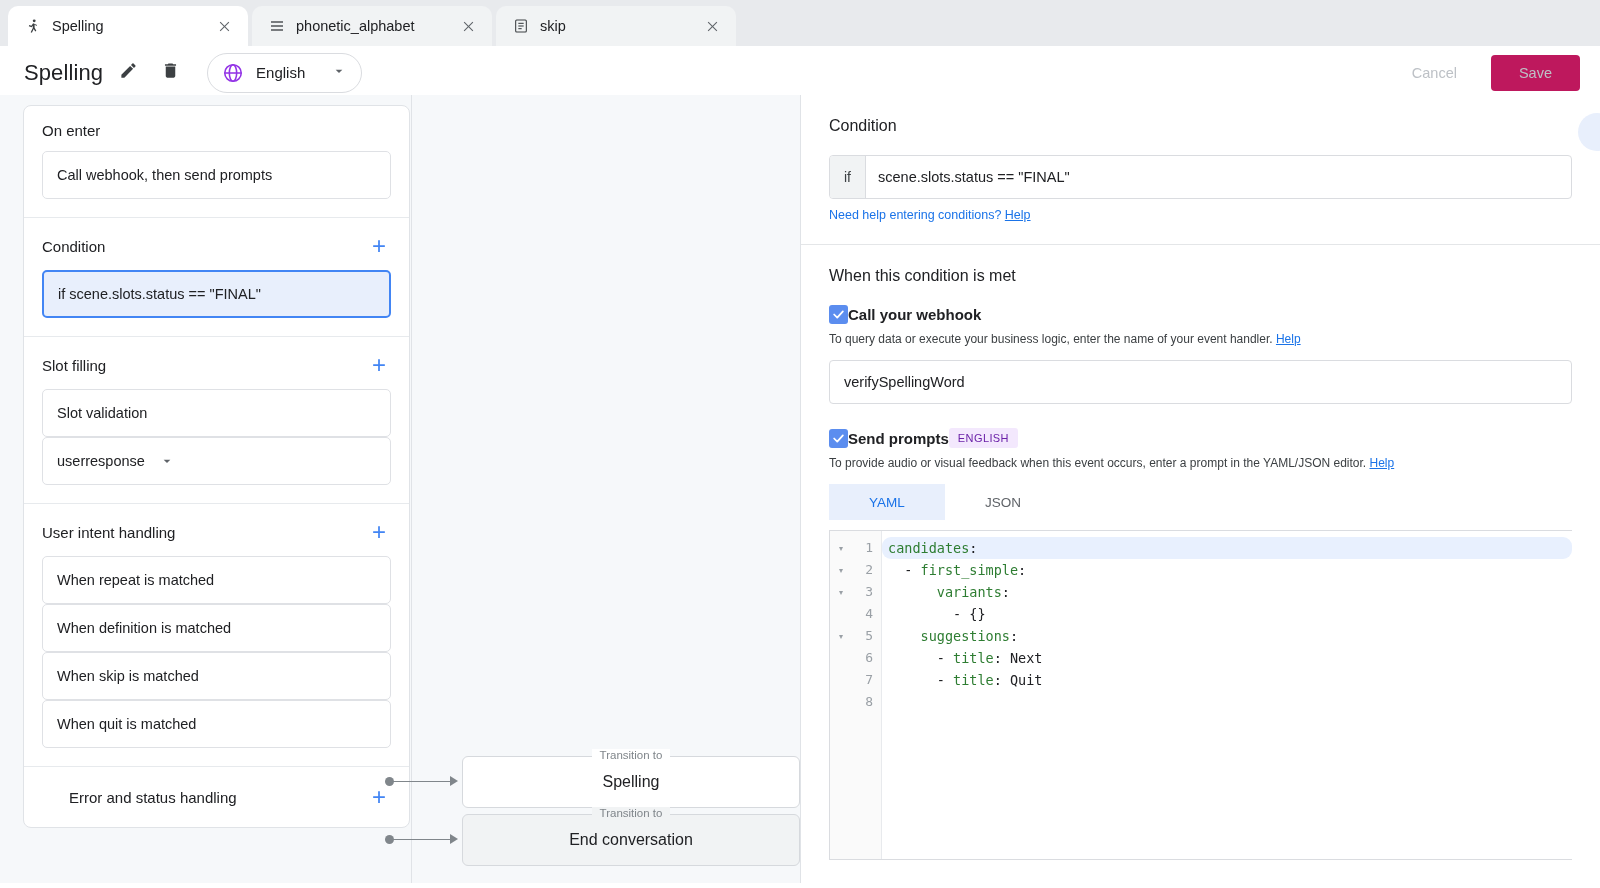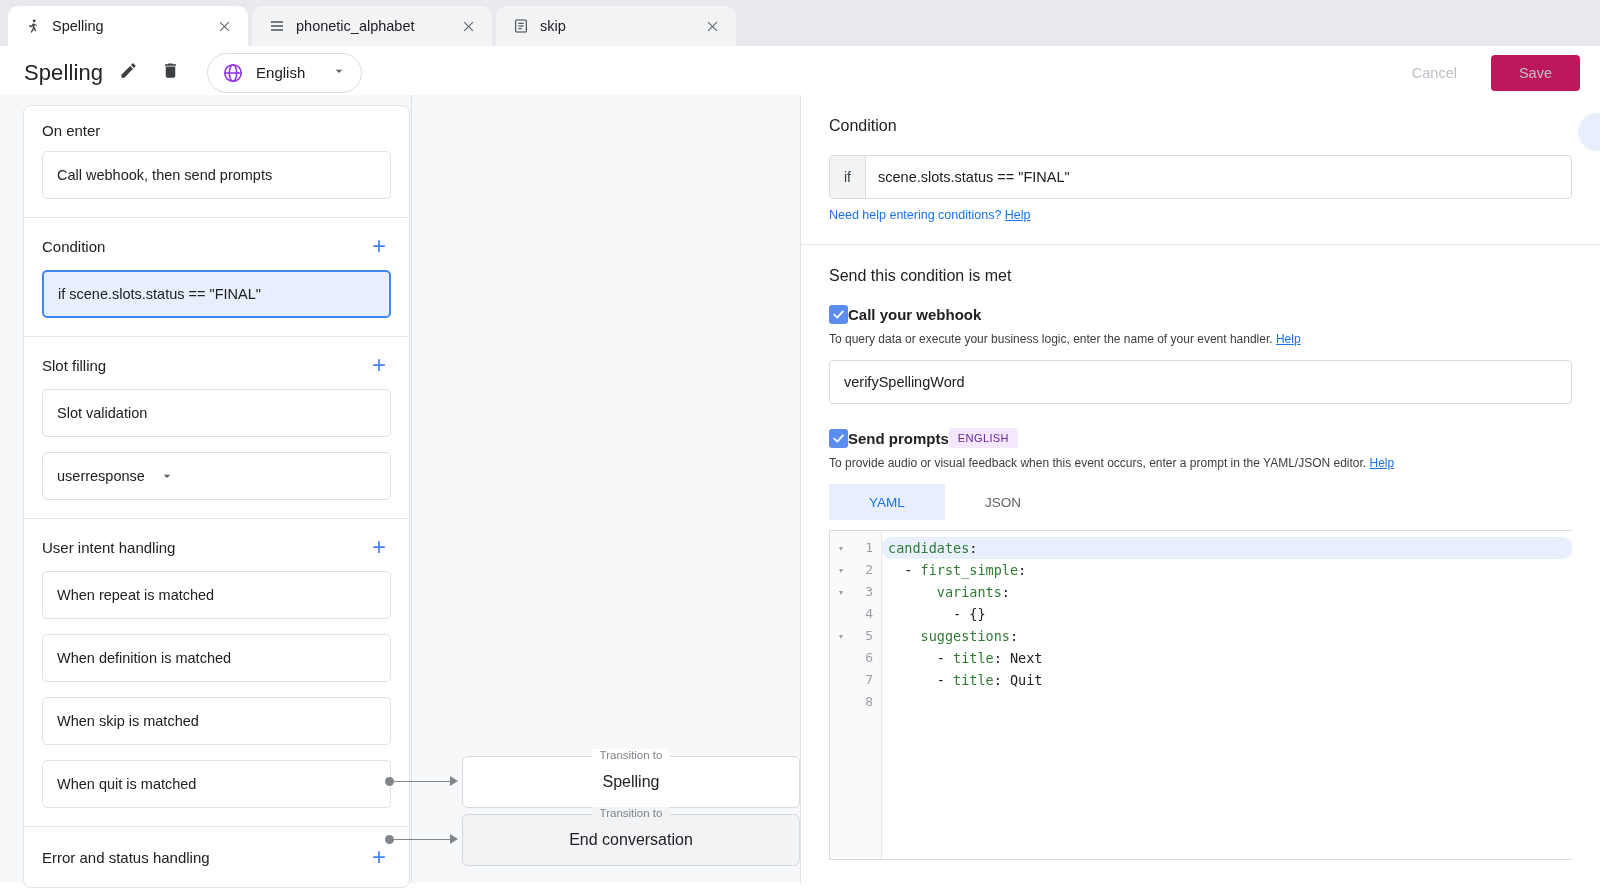--- a/index.html
+++ b/index.html
@@ -98,29 +98,29 @@
   .sec-title { font-size: 15px; color: #202124; }
   .plus {
     width: 24px; height: 24px; color: #4285f4;
     display: flex; align-items: center; justify-content: center;
     font-size: 24px; line-height: 1; font-weight: 300;
   }
   .row-box {
     height: 48px; border: 1px solid #dfe1e5; border-radius: 5px;
     display: flex; align-items: center; padding: 0 14px;
     font-size: 14.5px; color: #202124; background: #fff;
-    margin-bottom: 15px;
+    margin-bottom: 0;
   }
   .row-box:last-child { margin-bottom: 0; }
   .row-box.selected {
     background: #e8effc; border: 2px solid #4285f4;
   }
   .row-box .dd-caret { margin-left: 14px; color: #5f6368; display:flex; }
   .sec.no-items { padding: 18px; }
-  .sec.no-items .sec-head { margin-bottom: 0; }
+  .sec.no-items .sec-head { margin-bottom: 0; margin-left: 27px; }
 
   
   .canvas-divider {
     position: absolute; left: 411px; top: 0; width: 1px; height: 788px;
     background: #e0e3e7;
   }
   .transition-node {
     position: absolute;
     width: 338px; height: 52px;
     border: 1px solid #d6d9dd; border-radius: 6px;
@@ -437,21 +437,21 @@
       <div class="cond-input">
         <div class="cond-if">if</div>
         <div class="cond-val">scene.slots.status == "FINAL"</div>
       </div>
       <div class="helpline">
         <span>Need help entering conditions? </span><a href="#">Help</a>
       </div>
     </div>
 
     <div class="rp-sec">
-      <div class="rp-title">Send this condition is met</div>
+      <div class="rp-title">When this condition is met</div>
 
       <div class="check-row">
         <span class="cbox">
           <svg viewBox="0 0 24 24" fill="none" stroke="#ffffff" stroke-width="2.8" stroke-linecap="round" stroke-linejoin="round">
             <polyline points="5,12 10,17 19,7"></polyline>
           </svg>
         </span>
         <span class="check-label">Call your webhook</span>
       </div>
       <div class="desc">

